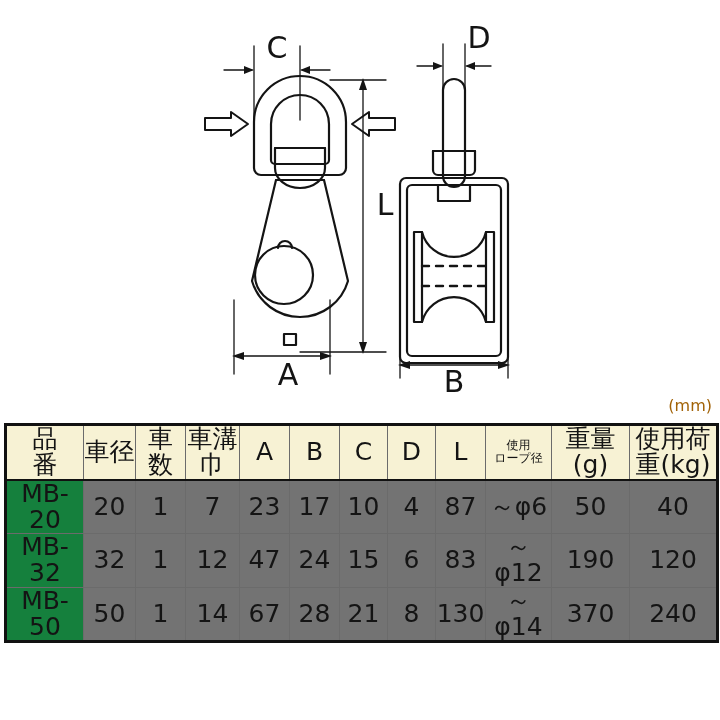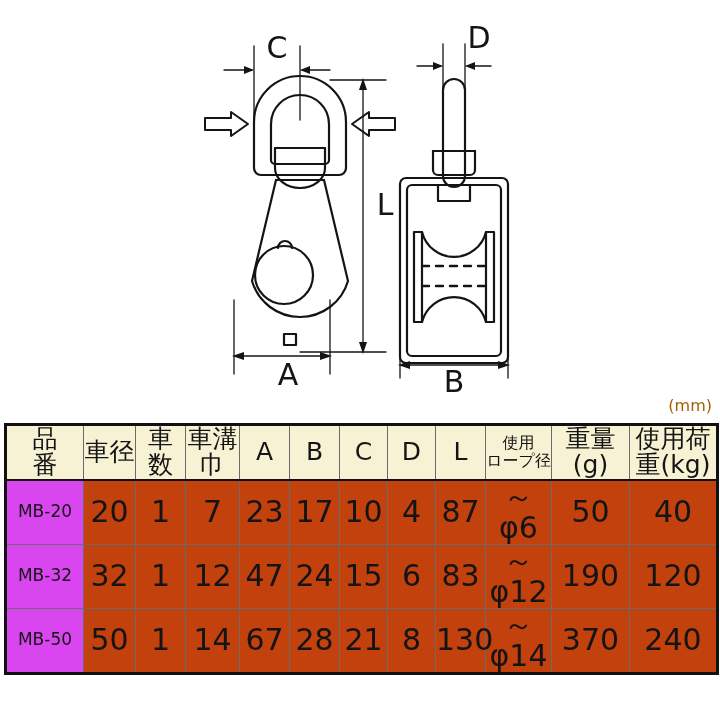--- a/index.html
+++ b/index.html
@@ -64,36 +64,36 @@
     padding: 0;
     line-height: 1.05;
   }
   table.spec thead th {
     background: #f7f2d4;
     height: 44px;
     font-size: 25px;
     border-bottom: 2px solid #111111;
   }
   table.spec thead th.small-head {
-    font-size: 16px;
+    font-size: 12px;
     line-height: 1.12;
     margin-top: 12px;
   }
   table.spec thead th.head-partno {
     letter-spacing: 6px;
     padding-left: 6px;
   }
   table.spec tbody td {
     height: 41px;
-    font-size: 30px;
-    background: #c2410c;
+    font-size: 25px;
+    background: #737373;
   }
   table.spec tbody td.partno {
-    background: #d946ef;
-    font-size: 17px;
+    background: #15803d;
+    font-size: 25px;
   }
   table.spec tbody tr td {
     border-top: 1px solid #6b6b6b;
   }
   
   col.c-partno   { width: 78px; }
   col.c-dia      { width: 52px; }
   col.c-num      { width: 50px; }
   col.c-groove   { width: 54px; }
   col.c-a        { width: 50px; }

